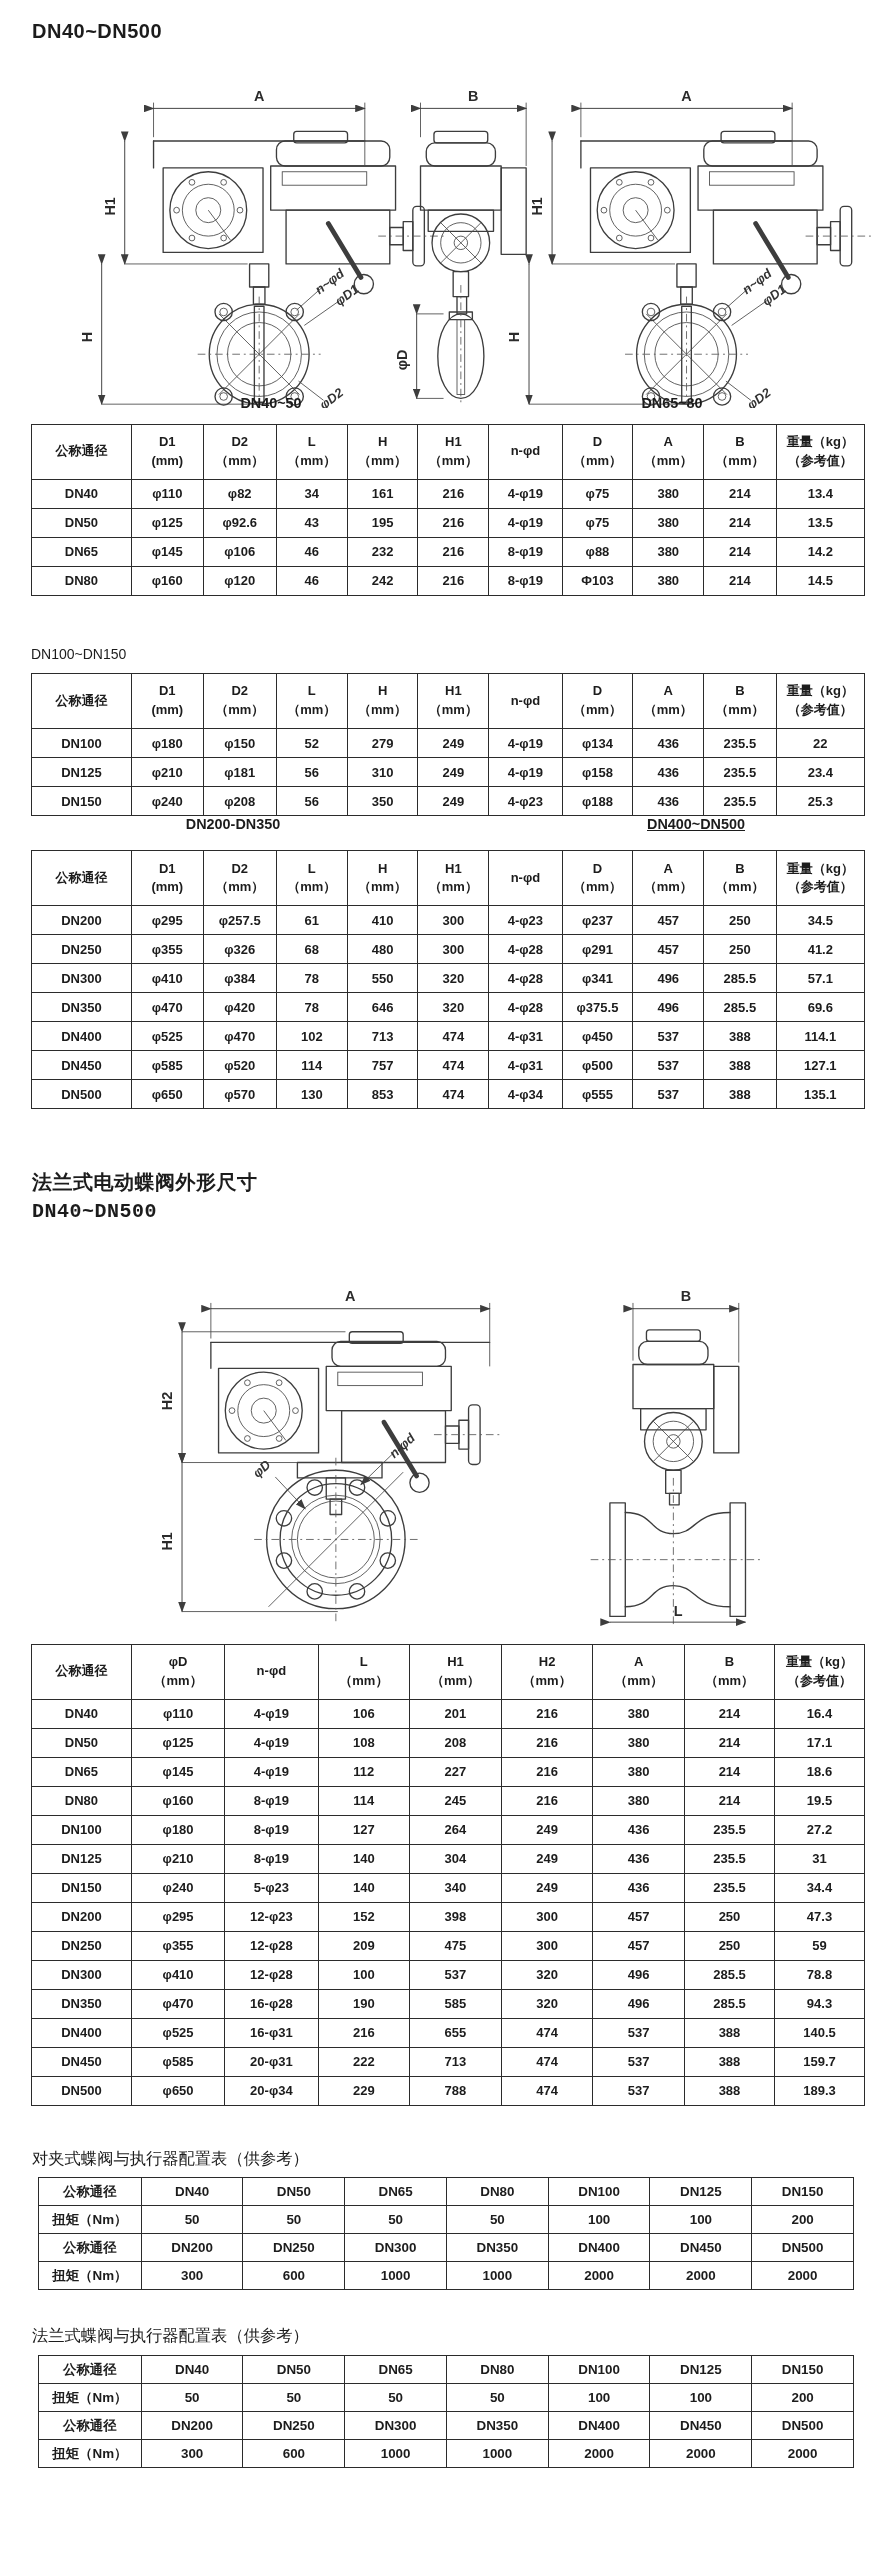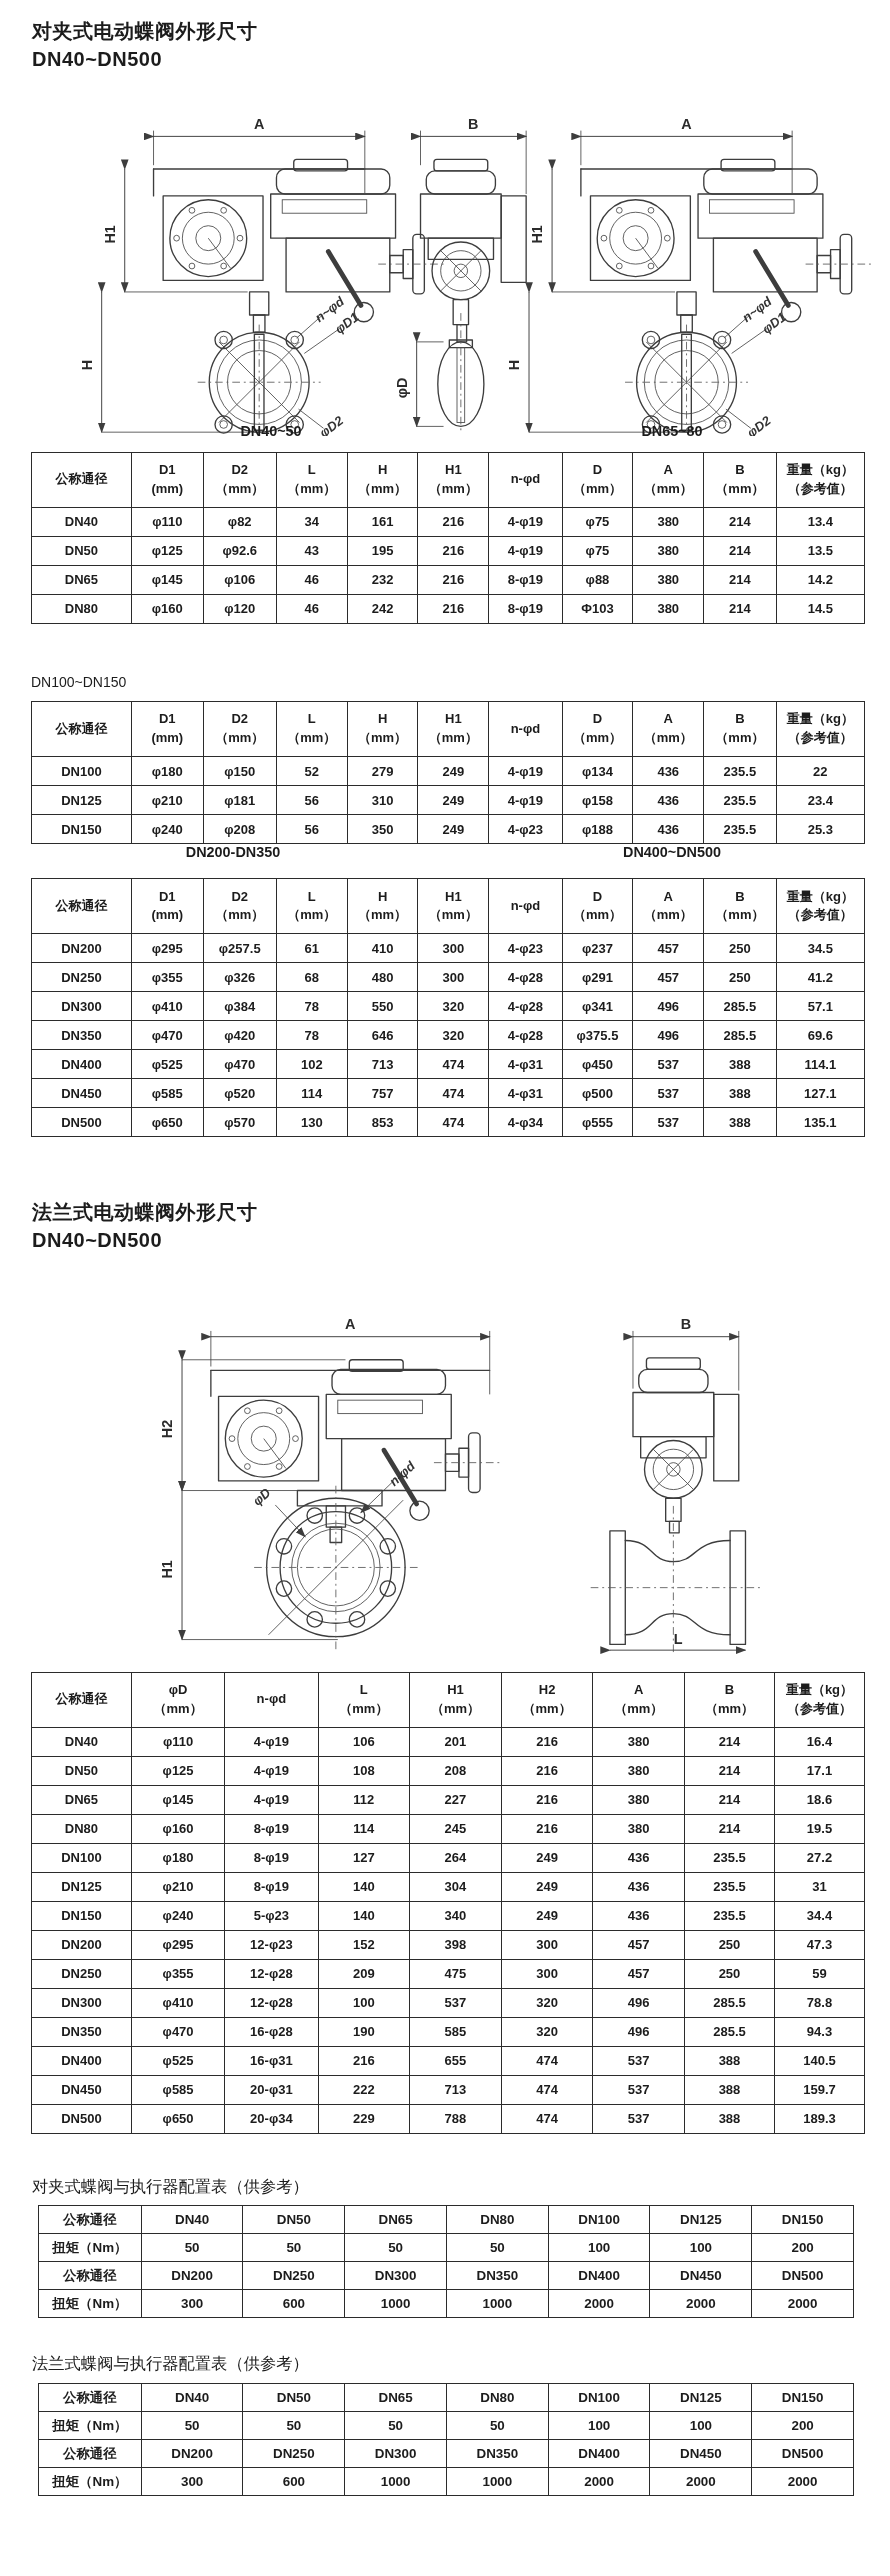--- a/index.html
+++ b/index.html
@@ -19,46 +19,45 @@
   .svgt{font-size:13.5px;font-weight:600;fill:#333;font-style:italic;}
   text{text-anchor:middle;}
 
   .cap-row{position:relative;height:21px;margin-top:-13.4px;}
   .cap{position:absolute;font-size:14.4px;font-weight:800;width:144px;text-align:center;}
   .cap-l1{left:199px;}
   .cap-r1{left:600px;}
   .cap-center{margin:50px 0 0 31px;width:834px;font-size:14px;font-weight:400;}
   .cap-row2{position:relative;height:21px;}
   .cap-l2{left:161px;}
-  .cap-r2{left:600px;}
+  .cap-r2{left:624px;text-decoration:underline;}
 
   table{border-collapse:collapse;table-layout:fixed;background:#fff;}
   .dim-table{width:834px;margin:7.7px 0 0 31px;border:1.9px solid #2b2b2b;}
   .dim-table th,.dim-table td{border:1px solid #2b2b2b;text-align:center;vertical-align:middle;padding:0;font-weight:700;}
   .dim-table th{height:54px;font-size:13px;line-height:1.45;}
   .dim-table td{height:28px;font-size:13px;}
   .mt12{margin-top:11.5px;}
   .mt14{margin-top:13.4px;}
   .mt18{margin-top:17.3px;}
 
-  .title2{margin-top:61px;}
+  .title2{margin-top:61px;font-family:Liberation Mono, monospace;}
   .svg2{margin-top:25px;}
 
   .cfg-title{margin:42px 0 0 32px;font-size:16.3px;font-weight:400;}
   .cfg-title2{margin-top:35px;}
   .cfg-table{width:816px;margin:7.7px 0 0 38px;border:1.9px solid #2b2b2b;}
   .cfg-table td{border:1px solid #2b2b2b;text-align:center;vertical-align:middle;height:27px;font-size:13.4px;font-weight:700;padding:0;}
 </style>
 </head>
 <body>
 
 <div class="page">
 
   <div class="title-block">
-    <div class="title-line">对夹式电动蝶阀外形尺寸</div>
     <div class="title-line">DN40~DN500</div>
   </div>
 
   <svg width="890" height="363" viewBox="0 0 907 378">
     <defs>
       <marker id="ar" markerWidth="11" markerHeight="8" refX="10" refY="4" orient="auto" markerUnits="userSpaceOnUse">
         <path d="M0,0 L11,4 L0,8 z" fill="#3d3d3d"></path>
       </marker>
       <g id="wfv">
         <line class="ln" x1="150" y1="100" x2="370" y2="100"></line>

